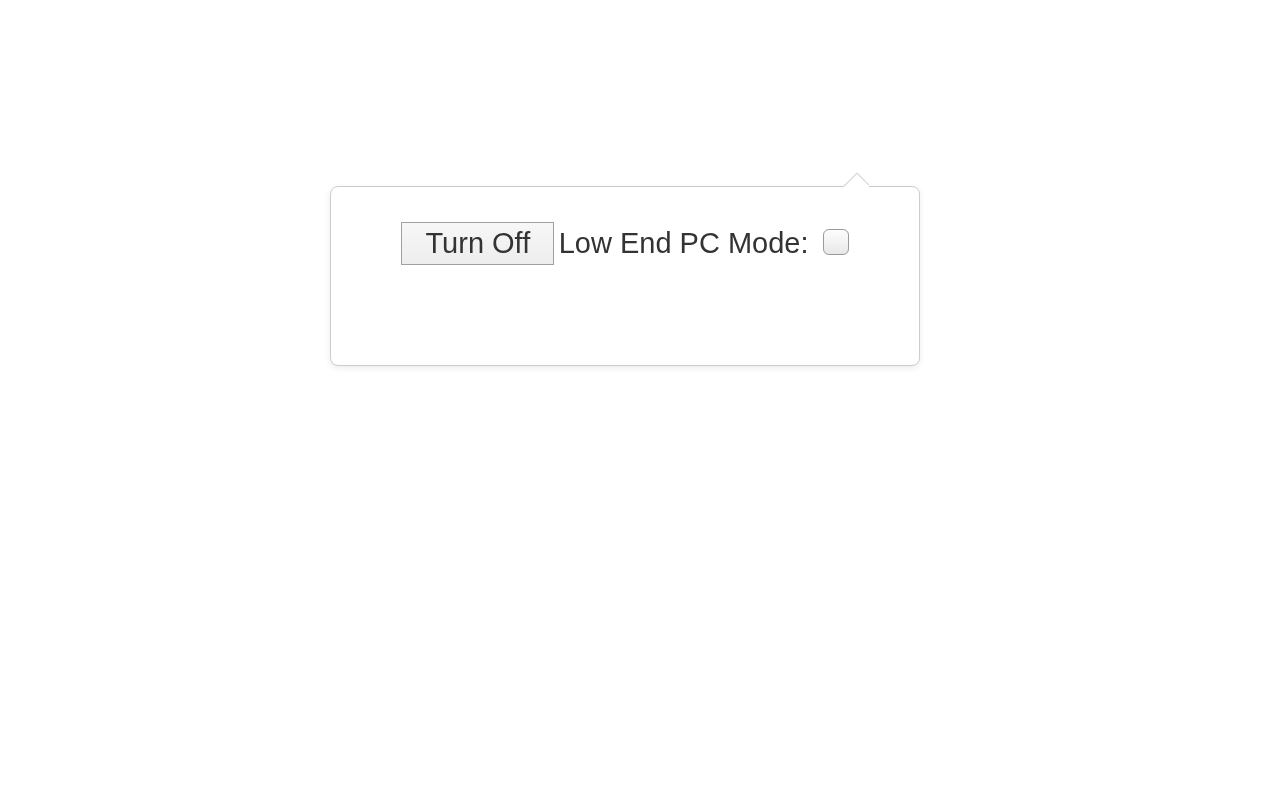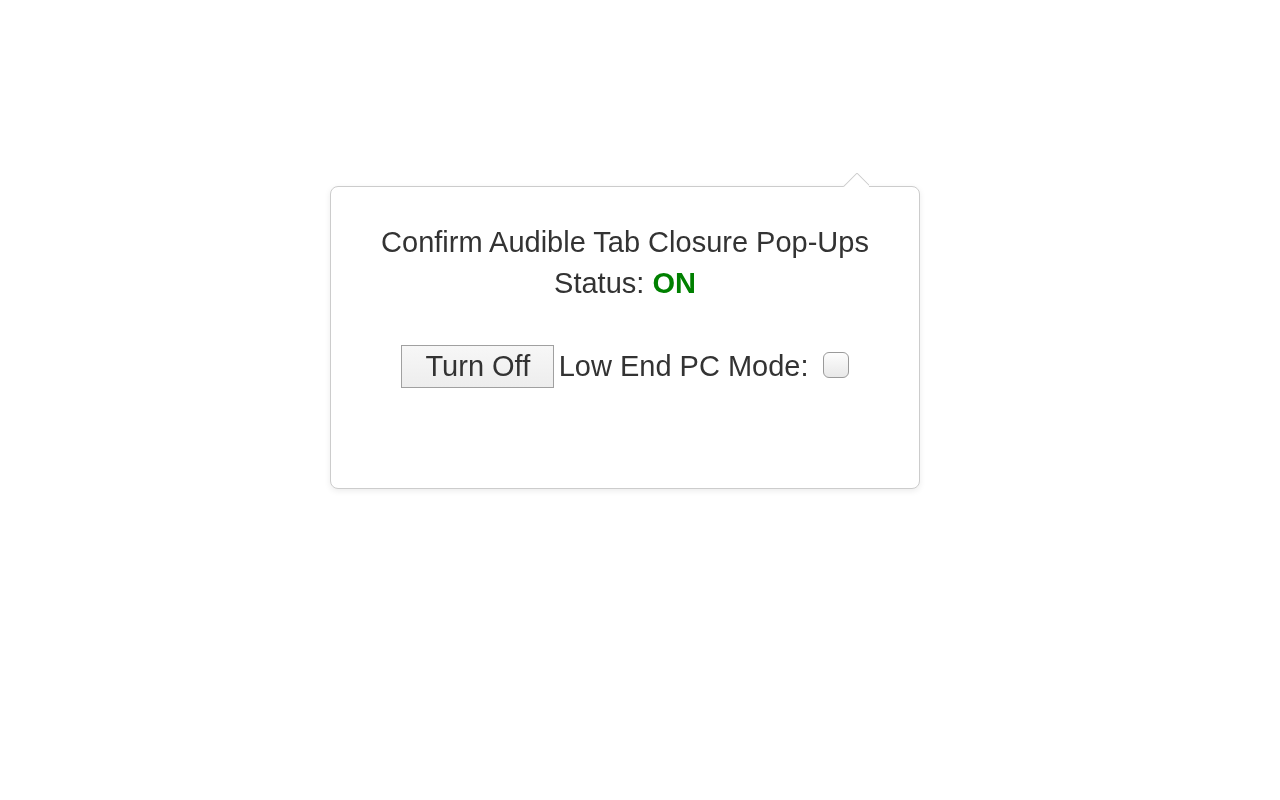--- a/index.html
+++ b/index.html
@@ -94,23 +94,20 @@
       position: relative;
       top: -2px;
     }
   </style>
 </head>
 <body>
 
 <div class="popup">
   <div class="popup-arrow"></div>
   
-  <div class="status-line">
-    <span>Confirm Audible Tab Closure Pop-Ups Status: </span><span class="status-value">ON</span>
-  </div>
   
   <button class="toggle-button">Turn Off</button>
   
   <div class="low-end-row">
     <span>Low End PC Mode:</span>
     <input type="checkbox" class="low-end-checkbox" style="">
   </div>
 </div>
 
 </body></html>

